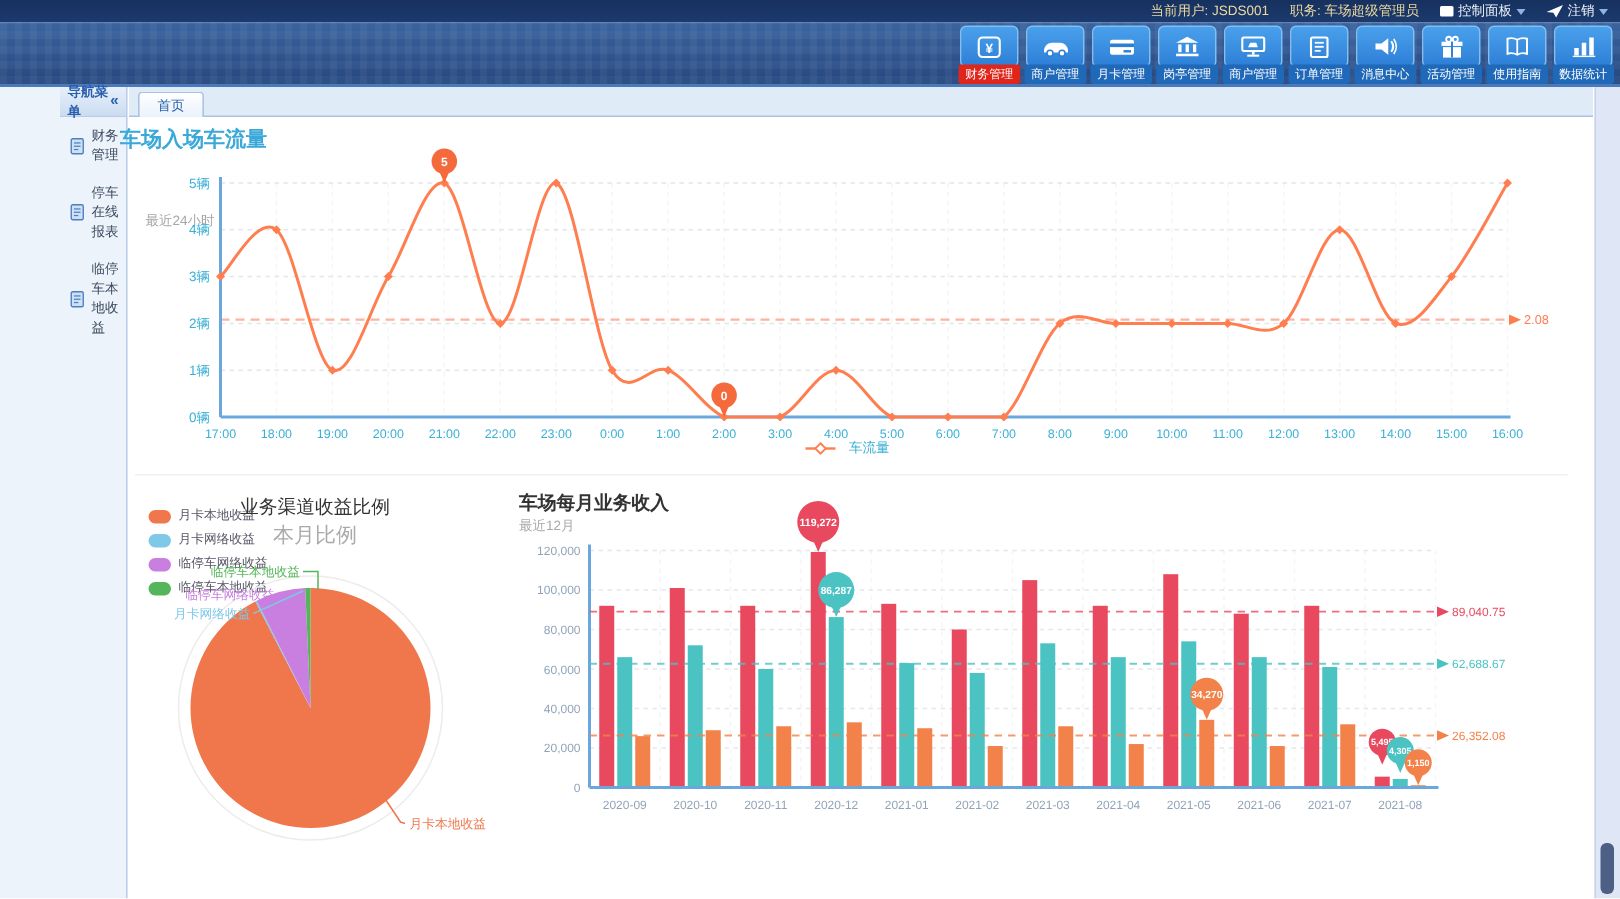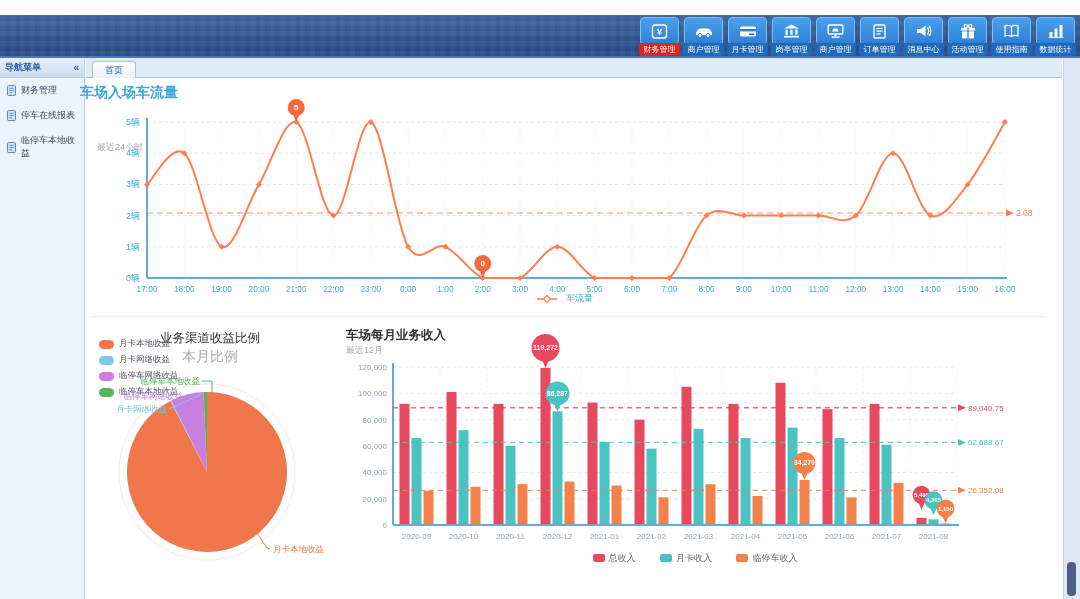--- a/index.html
+++ b/index.html
@@ -26,21 +26,21 @@
   .navbtn { width:41px; height:39px; position:relative; cursor:pointer; }
   .navbtn .ic { position:absolute; left:1px; top:0; width:39px; height:28px;
     background:linear-gradient(#4aa0ec,#2d7fd6); border:1px solid #7cc0f4; border-radius:4px;
     display:flex; align-items:center; justify-content:center; }
   .navbtn .lb { position:absolute; left:0; bottom:0; width:41px; height:13px; line-height:13px;
     background:#1f69b8; border-radius:2px; color:#fff; font-size:8px; text-align:center; white-space:nowrap; }
   .navbtn.active .lb { background:#e0251b; }
 
   
   .sidebar { position:absolute; left:0; top:58px; width:85px; height:541px;
-    background:#edf3fb; border-right:1px solid #b9cde6; }
+    background:#edf3fb; border-right:1px solid #b9cde6;padding-left:40px; }
   .side-hd { height:20px; background:linear-gradient(#e7f0fb,#cbdcf1); border-bottom:1px solid #b9cde6;
     display:flex; align-items:center; justify-content:space-between; padding:0 5px;
     color:#2a5fae; font-size:9px; font-weight:bold; }
   .side-hd .coll { color:#2a5fae; cursor:pointer; font-size:10px; }
   .side-item { display:flex; align-items:center; gap:4px; padding:6px 4px 6px 7px; font-size:9px; color:#3a4a5c; cursor:pointer; }
 
   
   .tabbar { position:absolute; left:86px; top:58px; width:976px; height:20px;
     background:#e0ebf8; border-bottom:1px solid #a9c3e0;text-align:right; }
   .tab { position:absolute; left:6px; top:3px; height:17px; padding:0 12px; line-height:16px;
@@ -70,20 +70,36 @@
 
   
   .vscroll { position:absolute; right:0; top:58px; width:17px; height:541px; background:#dfe7f6; border-left:1px solid #c4d3ea; }
   .vthumb { position:absolute; right:4px; bottom:3px; width:9px; height:34px; background:#4d5f85; border-radius:4px; cursor:pointer; }
 </style>
 </head>
 <body>
 
 <div id="stage">
 
+  <div class="topstrip">
+    <span>当前用户: JSDS001</span>
+    <span>职务: 车场超级管理员</span>
+    <span class="mini white">
+      <span class="cp-sq"></span>
+      <span>控制面板</span>
+      <span class="caret"></span>
+    </span>
+    <span class="mini white">
+      <svg width="11" height="9" viewBox="0 0 12 9">
+          <path d="M0,5 L12,0 L7,9 L5,5.5 Z" fill="#fff"></path>
+        </svg>
+      <span>注销</span>
+      <span class="caret"></span>
+    </span>
+  </div>
 
   <div class="navbar">
     <div class="navgroup">
 
       <div class="navbtn active">
         <span class="ic">
           <svg width="17" height="15" viewBox="0 0 17 15">
               <rect x="1.5" y="1" width="14" height="13" rx="2.5" fill="none" stroke="#fff" stroke-width="1.4"></rect>
               <text x="8.5" y="11" font-size="9" fill="#fff" text-anchor="middle" font-weight="bold">¥</text>
             </svg>
@@ -485,32 +501,18 @@
       <path d="M573,146.76491666666666 L580,146.76491666666666 L576.5,154.76491666666666 Z" fill="#e8495f"></path>
       <circle cx="576.5" cy="139.76491666666666" r="9" fill="#e8495f"></circle>
       <text x="576.5" y="141.92491666666666" fill="#fff" font-size="6" text-anchor="middle" font-family="Liberation Sans, sans-serif" font-weight="bold">5,495</text>
       <path d="M585,152.33175 L592,152.33175 L588.5,160.33175 Z" fill="#4cc3c3"></path>
       <circle cx="588.5" cy="145.33175" r="9" fill="#4cc3c3"></circle>
       <text x="588.5" y="147.49175" fill="#fff" font-size="6" text-anchor="middle" font-family="Liberation Sans, sans-serif" font-weight="bold">4,305</text>
       <path d="M597,160.48583333333335 L604,160.48583333333335 L600.5,168.48583333333335 Z" fill="#f2824a"></path>
       <circle cx="600.5" cy="153.48583333333335" r="9" fill="#f2824a"></circle>
       <text x="600.5" y="155.64583333333334" fill="#fff" font-size="6" text-anchor="middle" font-family="Liberation Sans, sans-serif" font-weight="bold">1,150</text>
     </svg>
-  <div class="bar-legend">
-    <span class="seg">
-      <span class="sw" style="background: rgb(232, 73, 95);"></span>
-      <span>总收入</span>
-    </span>
-    <span class="seg">
-      <span class="sw" style="background: rgb(76, 195, 195);"></span>
-      <span>月卡收入</span>
-    </span>
-    <span class="seg">
-      <span class="sw" style="background: rgb(242, 130, 74);"></span>
-      <span>临停车收入</span>
-    </span>
-  </div>
 
   <div class="vscroll">
     <div class="vthumb"></div>
   </div>
 
 </div>
 
 </body></html>

